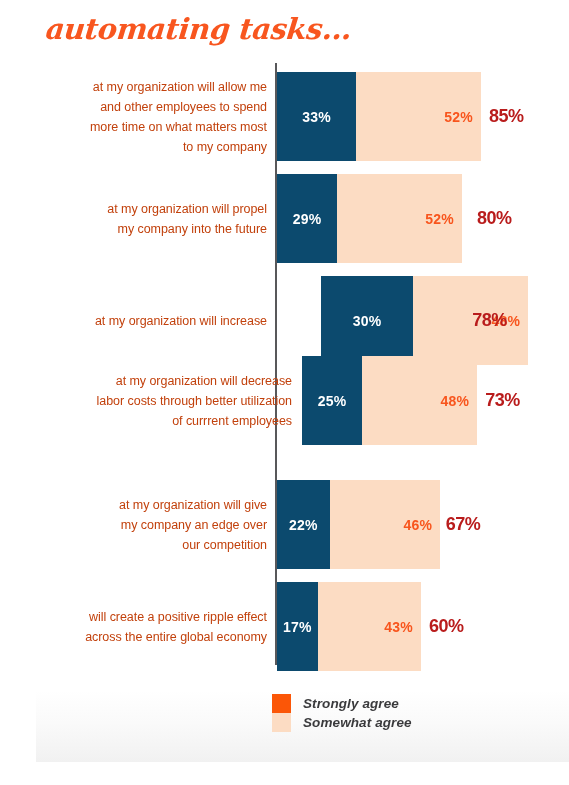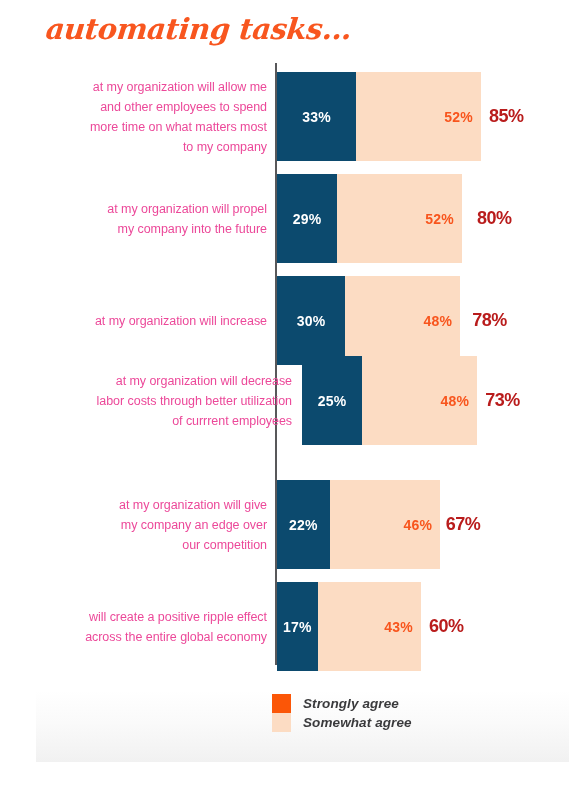--- a/index.html
+++ b/index.html
@@ -79,21 +79,21 @@
     top: 0;
     width: 215px;
     height: 89px;
     display: flex;
     flex-direction: column;
     align-items: flex-end;
     justify-content: center;
     text-align: right;
     font-size: 12.5px;
     line-height: 20px;
-    color: #ec4899;
+    color: #c2410c;
     letter-spacing: -0.05px;
   }
 
   .bar-wrap {
     position: absolute;
     left: 277px;
     top: 0;
     height: 89px;
     display: flex;
     align-items: stretch;
@@ -213,21 +213,21 @@
               <span class="seg-value">52%</span>
             </div>
           </div>
           <div class="total-value" style="left: 469px;">80%</div>
         </div>
         <div class="row" style="top: 276px;">
           <div class="row-label">
             <span>at my organization will increase</span>
           </div>
           <div class="bar-wrap">
-            <div class="seg seg-strong" style="width: 68px;">
+            <div class="seg seg-strong" style="width: 92px; margin-left: 44px;">
               <span class="seg-value">30%</span>
             </div>
             <div class="seg seg-somewhat" style="width: 115.2px;">
               <span class="seg-value">48%</span>
             </div>
           </div>
           <div class="total-value" style="left: 464.2px;">78%</div>
         </div>
         <div class="row" style="top: 356px; margin-left: 25px;">
           <div class="row-label">

